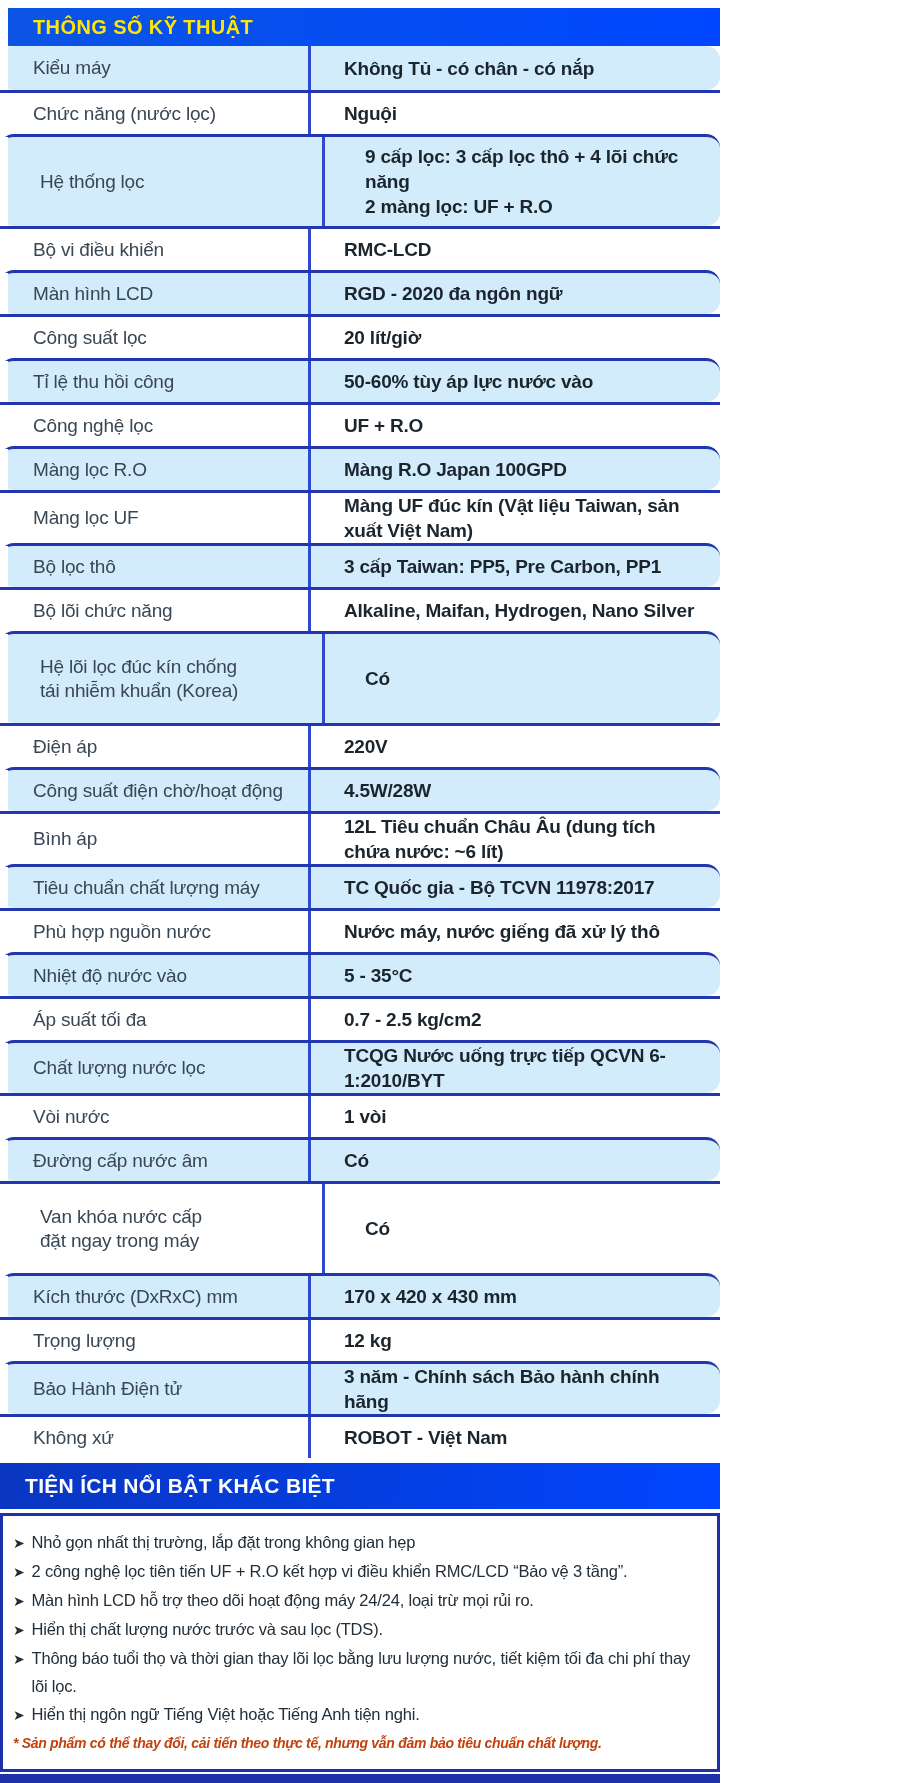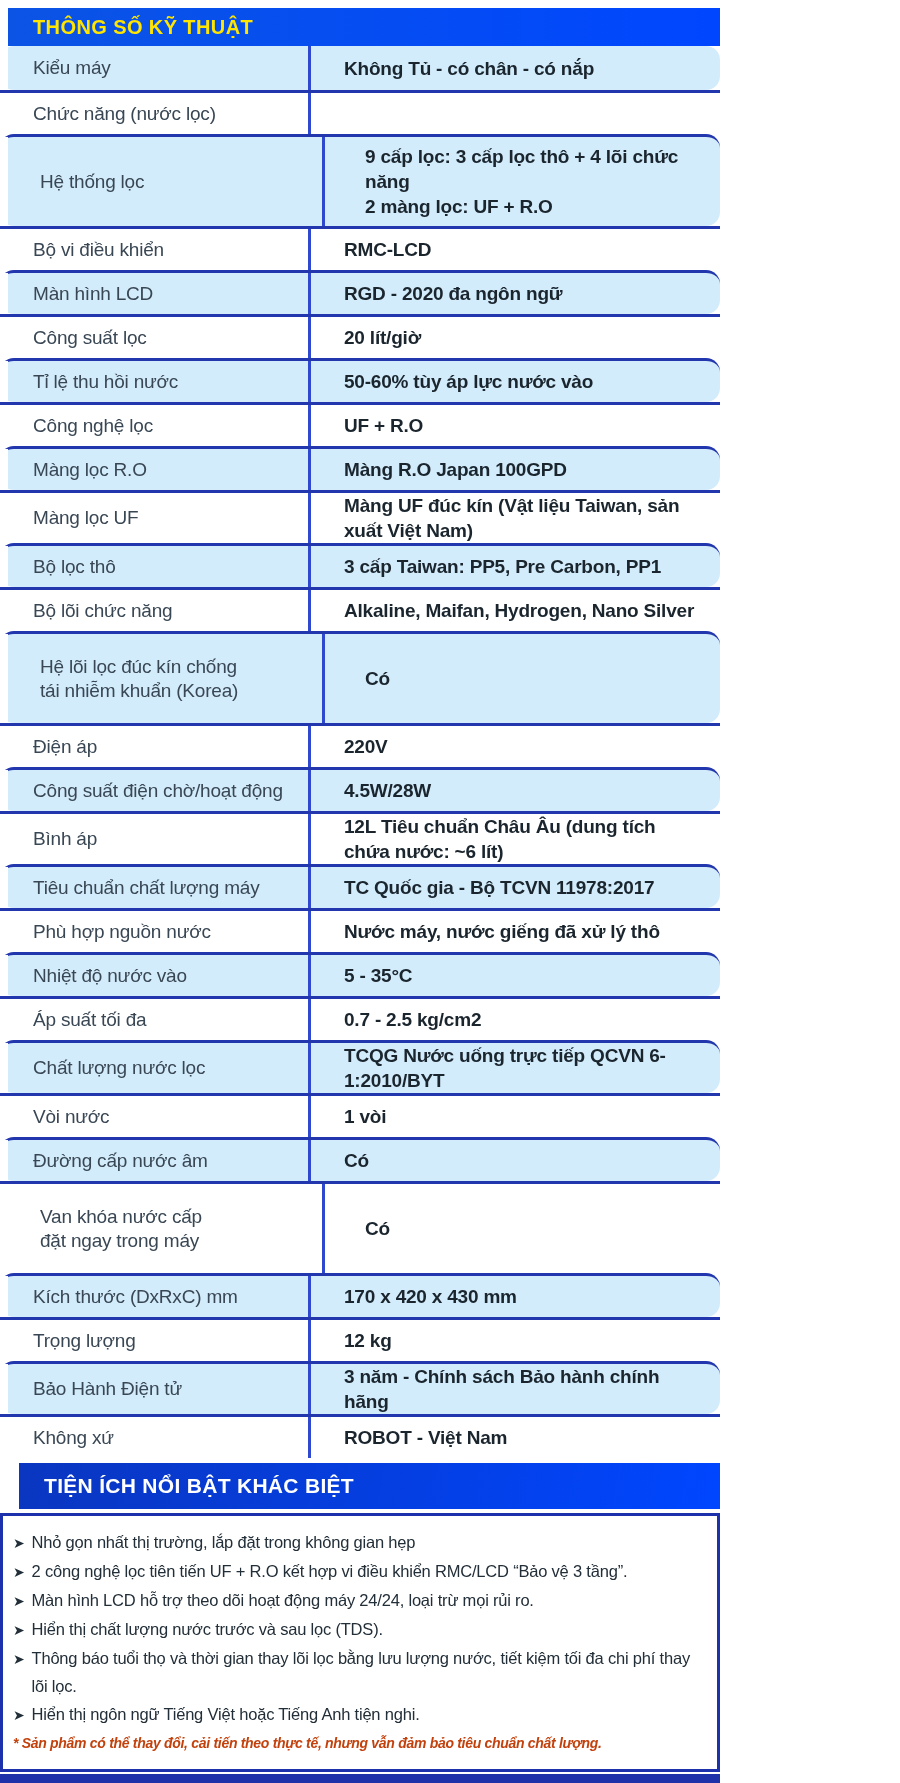--- a/index.html
+++ b/index.html
@@ -37,21 +37,21 @@
     padding-left:25px;font-size:19px;color:var(--label-color);
     white-space:pre-line;line-height:24px;letter-spacing:-0.2px;}
   .cell-divider{width:3px;flex:0 0 auto;align-self:stretch;background:var(--divider);}
   .cell-value{flex:1;align-self:stretch;display:flex;align-items:center;
     padding-left:33px;padding-right:14px;font-size:19px;font-weight:bold;color:var(--value-color);
     white-space:pre-line;line-height:25px;letter-spacing:-0.2px;}
 
   .util-header{margin-top:5px;height:46px;flex:0 0 auto;
     background:linear-gradient(100deg,var(--blue-util-dark),var(--blue-bright));
     color:#ffffff;font-weight:bold;font-size:21px;line-height:46px;
-    padding-left:25px;letter-spacing:0.3px;margin-left:19px;}
+    padding-left:25px;letter-spacing:0.3px;}
 
   .util-box{margin-top:4px;flex:1 1 auto;border:3px solid var(--box-border);
     background:#fff;padding:8px 10px;display:flex;flex-direction:column;justify-content:center;}
   .bullet-line{display:flex;align-items:baseline;line-height:28px;font-size:16.5px;
     color:var(--bullet-color);letter-spacing:-0.2px;}
   .bullet-arrow{flex:0 0 auto;margin-right:7px;font-size:14px;color:var(--bullet-color);}
   .util-note{line-height:28px;font-size:14px;font-weight:bold;font-style:italic;
     color:#c2410c;letter-spacing:-0.3px;}
 
   .footer-bar{margin-top:2px;height:9px;flex:0 0 auto;background:var(--footer);}
@@ -67,20 +67,21 @@
       <div class="row blue">
         <div class="cell-spacer"></div>
         <div class="cell-label">Kiểu máy</div>
         <div class="cell-divider"></div>
         <div class="cell-value">Không Tủ - có chân - có nắp</div>
       </div>
       <div class="row white">
         <div class="cell-spacer"></div>
         <div class="cell-label">Chức năng (nước lọc)</div>
         <div class="cell-divider"></div>
+        <div class="cell-value">Nguội</div>
       </div>
       <div class="row blue tall">
         <div class="cell-spacer"></div>
         <div class="cell-label">Hệ thống lọc</div>
         <div class="cell-divider"></div>
         <div class="cell-value">9 cấp lọc: 3 cấp lọc thô + 4 lõi chức năng
 2 màng lọc: UF + R.O</div>
       </div>
       <div class="row white">
         <div class="cell-spacer"></div>
@@ -95,21 +96,21 @@
         <div class="cell-value">RGD - 2020 đa ngôn ngữ</div>
       </div>
       <div class="row white">
         <div class="cell-spacer"></div>
         <div class="cell-label">Công suất lọc</div>
         <div class="cell-divider"></div>
         <div class="cell-value">20 lít/giờ</div>
       </div>
       <div class="row blue">
         <div class="cell-spacer"></div>
-        <div class="cell-label">Tỉ lệ thu hồi nước</div>
+        <div class="cell-label">Tỉ lệ thu hồi công</div>
         <div class="cell-divider"></div>
         <div class="cell-value">50-60% tùy áp lực nước vào</div>
       </div>
       <div class="row white">
         <div class="cell-spacer"></div>
         <div class="cell-label">Công nghệ lọc</div>
         <div class="cell-divider"></div>
         <div class="cell-value">UF + R.O</div>
       </div>
       <div class="row blue">

